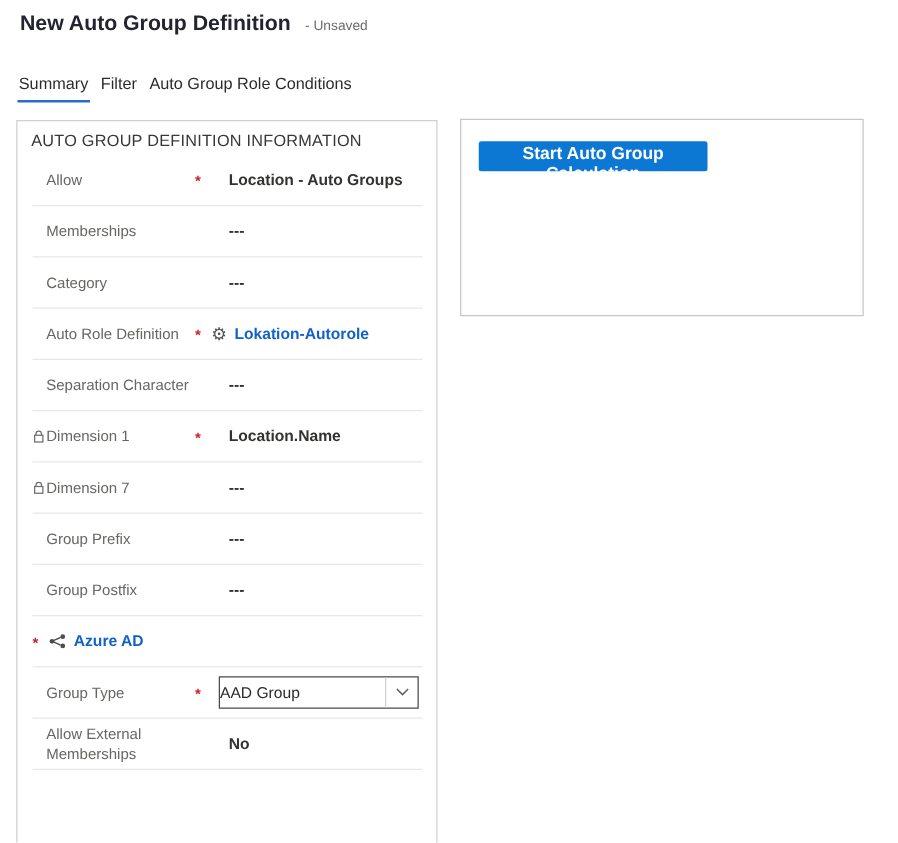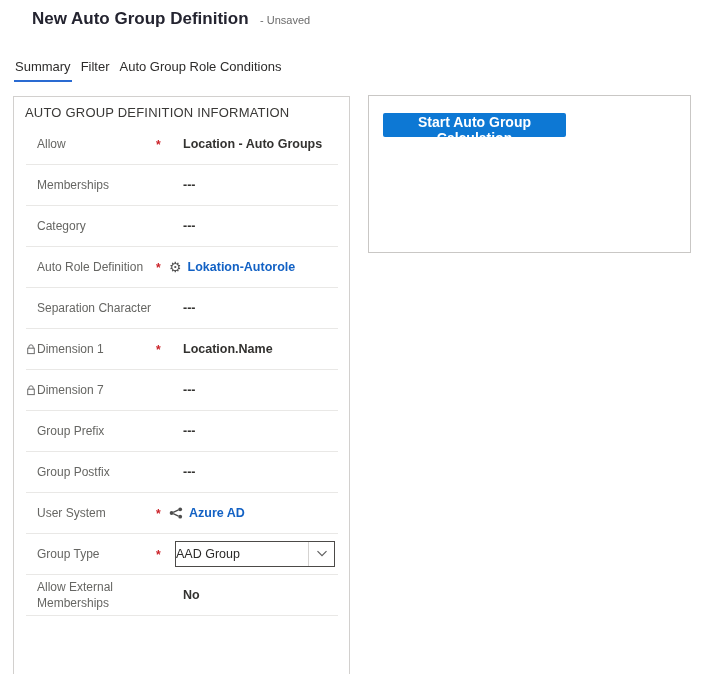--- a/index.html
+++ b/index.html
@@ -7,21 +7,21 @@
   body {
     width: 718px; height: 674px;
     position: relative;
     background: #ffffff;
     font-family: "Liberation Sans", sans-serif;
     color: #242424;
     overflow: hidden;
   }
 
   
-  .title-row { position: absolute; top: 9px; left: 32px; white-space: nowrap; }
+  .title-row { position: absolute; top: 9px; left: 16px; white-space: nowrap; }
   .page-title { display: inline; font-size: 17px; font-weight: 700; color: #242430; margin: 0; }
   .status-badge { font-size: 11px; color: #6b6b6b; margin-left: 7px; }
 
   
   .tabs { position: absolute; top: 57px; left: 14px; display: flex; gap: 8px; }
   .tab { font-size: 13px; color: #2d2c2b; padding: 2px 1px 6px; cursor: pointer; border-bottom: 2px solid transparent; }
   .tab.active { border-bottom-color: var(--tab-underline, #2a6bd2); }
 
   
   .form-panel {
@@ -190,24 +190,20 @@
         <div class="label-cell">
           <span class="icon-slot"></span>
           <span class="label">Group Postfix</span>
         </div>
         <span class="req"></span>
         <div class="value-cell">
           <span class="value">---</span>
         </div>
       </div>
       <div class="row">
-        <div class="label-cell">
-          <span class="icon-slot"></span>
-          <span class="label">User System</span>
-        </div>
         <span class="req">*</span>
         <div class="value-cell">
           <span class="value-icon">
             <svg width="14" height="12" viewBox="0 0 14 12">
               <circle cx="2.6" cy="6" r="1.9" fill="#4d4d4d"></circle>
               <circle cx="11.2" cy="2.3" r="1.9" fill="#4d4d4d"></circle>
               <circle cx="11.2" cy="9.7" r="1.9" fill="#4d4d4d"></circle>
               <path d="M4.2 5.3l5.3-2.4M4.2 6.7l5.3 2.4" stroke="#4d4d4d" stroke-width="1.3" fill="none"></path>
             </svg>
           </span>

